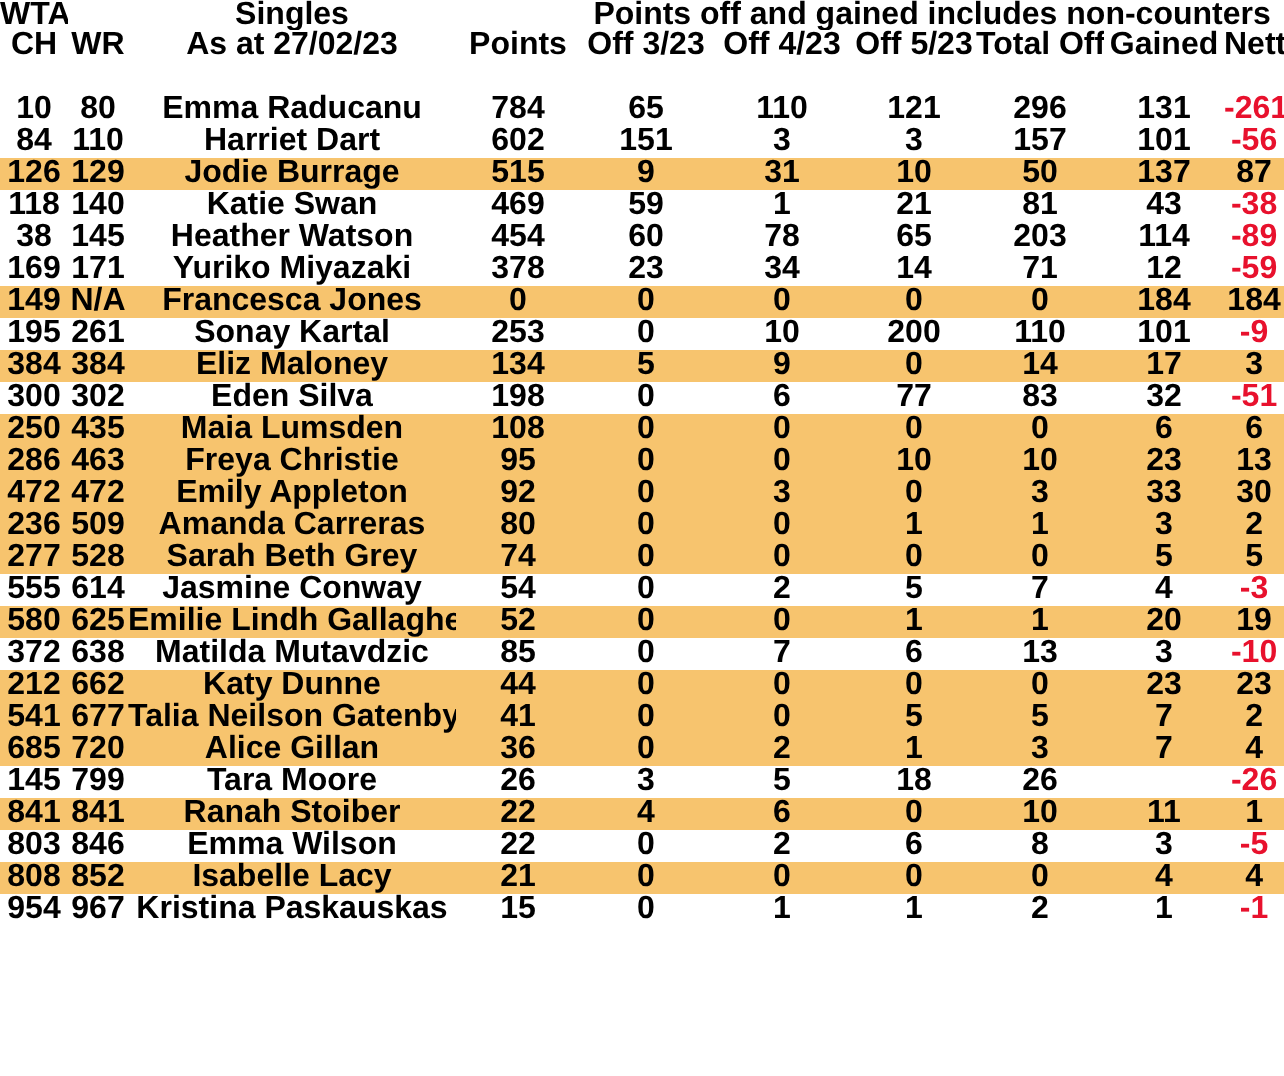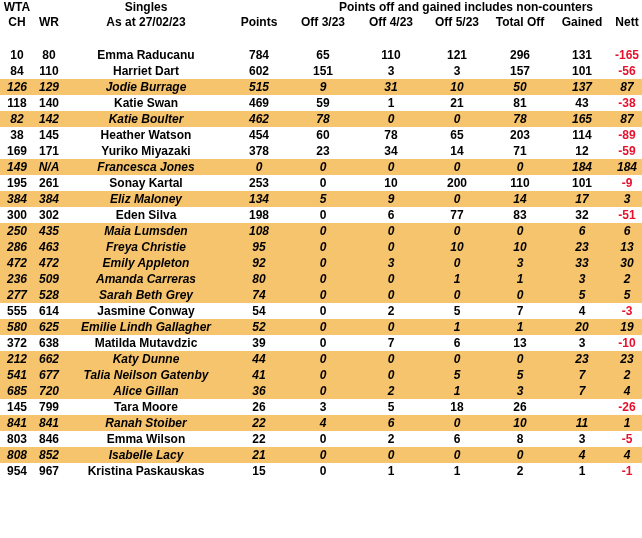--- a/index.html
+++ b/index.html
@@ -2,30 +2,30 @@
 <html style="--bg: #ffffff; --fg: #000000; --hl: #f7c46e; --neg: #e8112d;"><head>
 <meta charset="utf-8">
 <style>
   html,body{margin:0;padding:0;background:#ffffff;}
   .canvas{
     width:642px;height:538px;background:var(--bg,#ffffff);overflow:hidden;
     font-family:"Liberation Sans",sans-serif;
   }
   table{
     border-collapse:collapse;table-layout:fixed;width:642px;
-    font-family:"Liberation Sans",sans-serif;font-size:12px;font-weight:700;color:var(--fg,#000);
+    font-family:"Liberation Sans",sans-serif;font-size:16px;font-weight:700;color:var(--fg,#000);
   }
   th,td{
     padding:0;margin:0;text-align:center;vertical-align:middle;
     white-space:nowrap;overflow:hidden;height:16px;line-height:16px;font-weight:700;
   }
   thead tr.h1 th,thead tr.h2 th{height:15px;line-height:15px;}
   tr.spacer td{height:17px;line-height:17px;background:#ffffff;}
   tbody tr{background:#ffffff;}
-  tbody tr.hl{background:var(--hl,#f7c46e);font-style:italic;}
+  tbody tr.hl{background:var(--hl,#f7c46e);}
   td.neg{color:var(--neg,#e8112d);}
 </style>
 </head>
 <body>
 
 <div class="canvas">
   <table>
     <colgroup>
       <col style="width:34px">
         <col style="width:30px">
@@ -66,21 +66,21 @@
         <tr>
           <td>10</td>
           <td>80</td>
           <td>Emma Raducanu</td>
           <td>784</td>
           <td>65</td>
           <td>110</td>
           <td>121</td>
           <td>296</td>
           <td>131</td>
-          <td class="neg">-165</td>
+          <td class="neg">-261</td>
         </tr>
         <tr>
           <td>84</td>
           <td>110</td>
           <td>Harriet Dart</td>
           <td>602</td>
           <td>151</td>
           <td>3</td>
           <td>3</td>
           <td>157</td>
@@ -103,32 +103,20 @@
           <td>118</td>
           <td>140</td>
           <td>Katie Swan</td>
           <td>469</td>
           <td>59</td>
           <td>1</td>
           <td>21</td>
           <td>81</td>
           <td>43</td>
           <td class="neg">-38</td>
-        </tr>
-        <tr class="hl">
-          <td>82</td>
-          <td>142</td>
-          <td>Katie Boulter</td>
-          <td>462</td>
-          <td>78</td>
-          <td>0</td>
-          <td>0</td>
-          <td>78</td>
-          <td>165</td>
-          <td>87</td>
         </tr>
         <tr>
           <td>38</td>
           <td>145</td>
           <td>Heather Watson</td>
           <td>454</td>
           <td>60</td>
           <td>78</td>
           <td>65</td>
           <td>203</td>
@@ -276,21 +264,21 @@
           <td>0</td>
           <td>1</td>
           <td>1</td>
           <td>20</td>
           <td>19</td>
         </tr>
         <tr>
           <td>372</td>
           <td>638</td>
           <td>Matilda Mutavdzic</td>
-          <td>39</td>
+          <td>85</td>
           <td>0</td>
           <td>7</td>
           <td>6</td>
           <td>13</td>
           <td>3</td>
           <td class="neg">-10</td>
         </tr>
         <tr class="hl">
           <td>212</td>
           <td>662</td>

